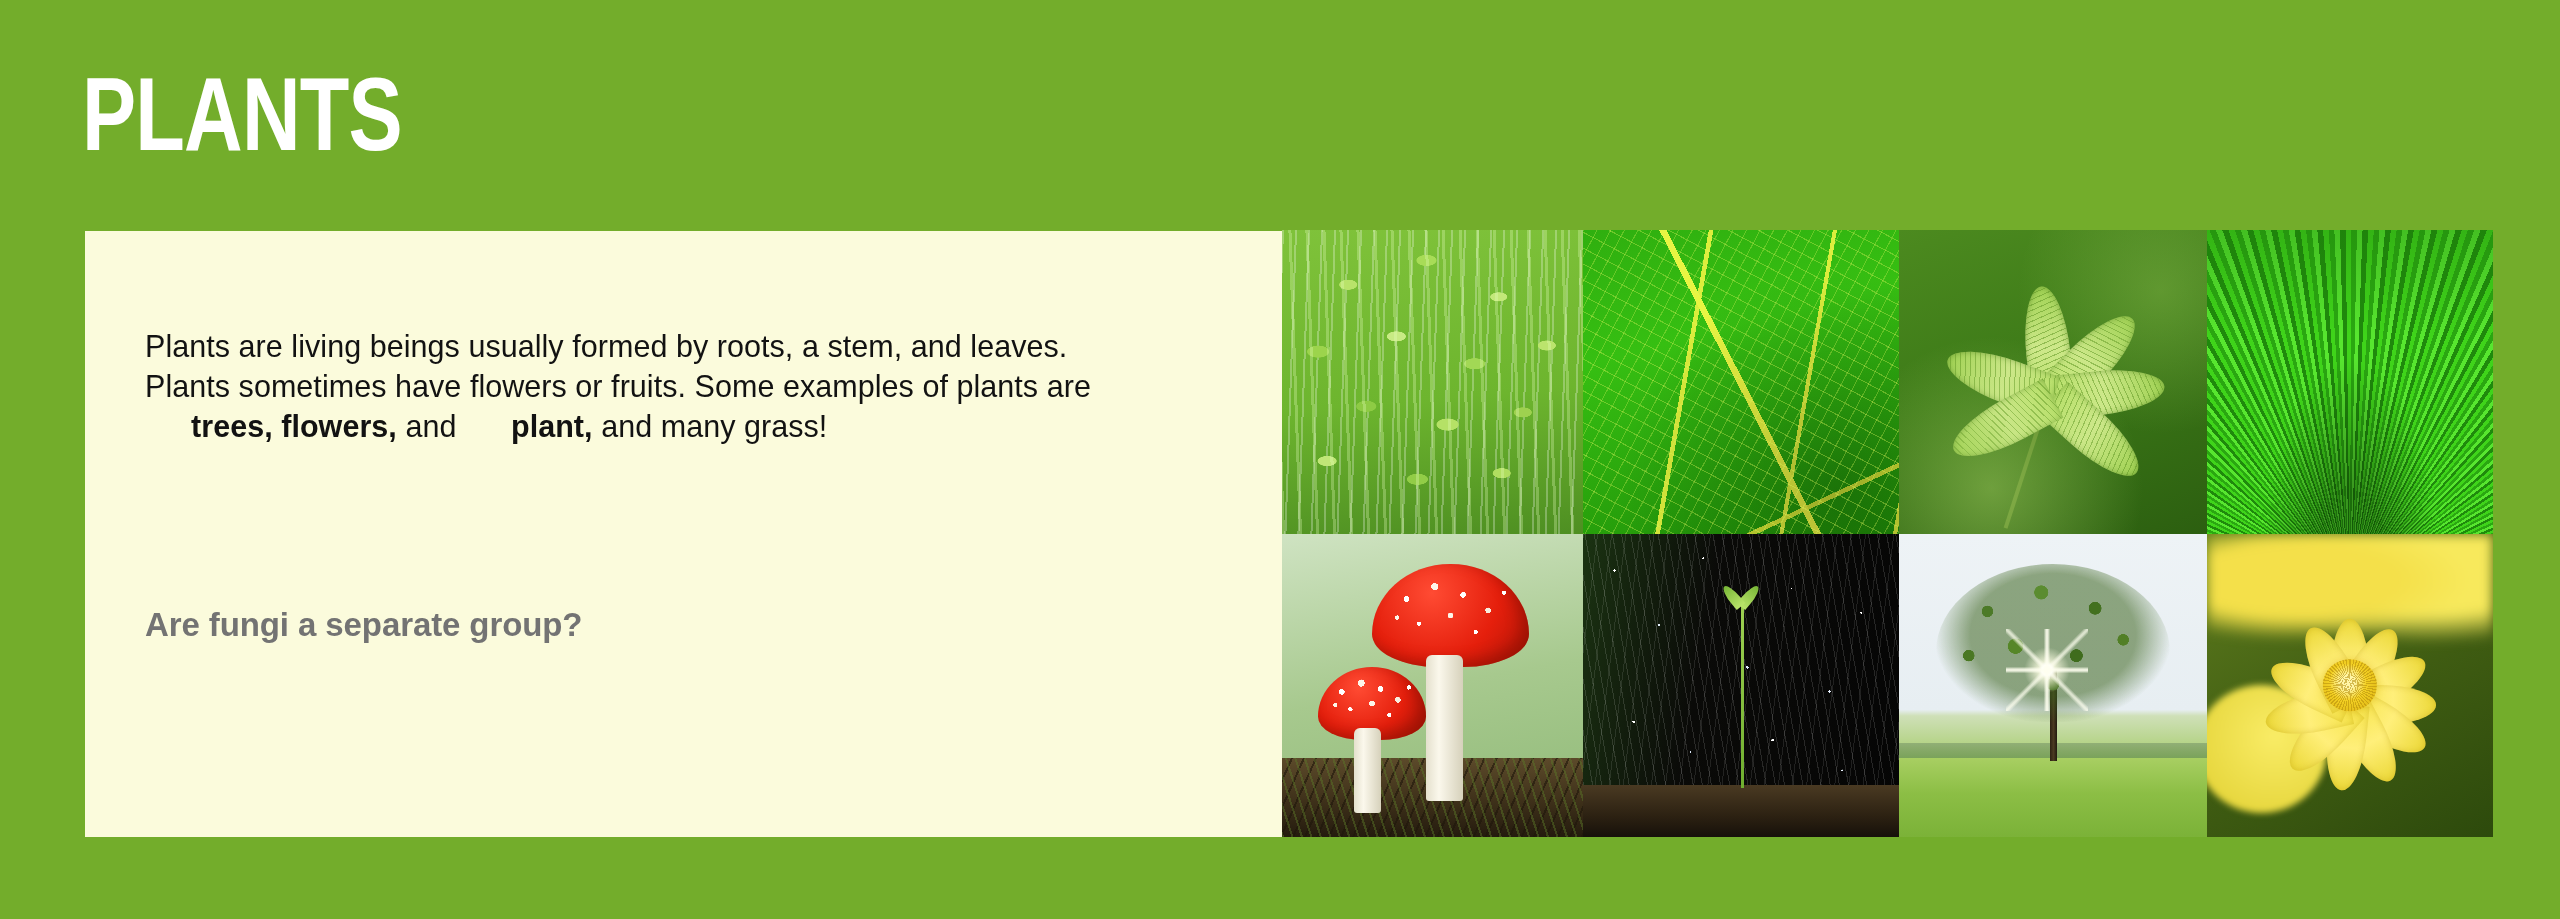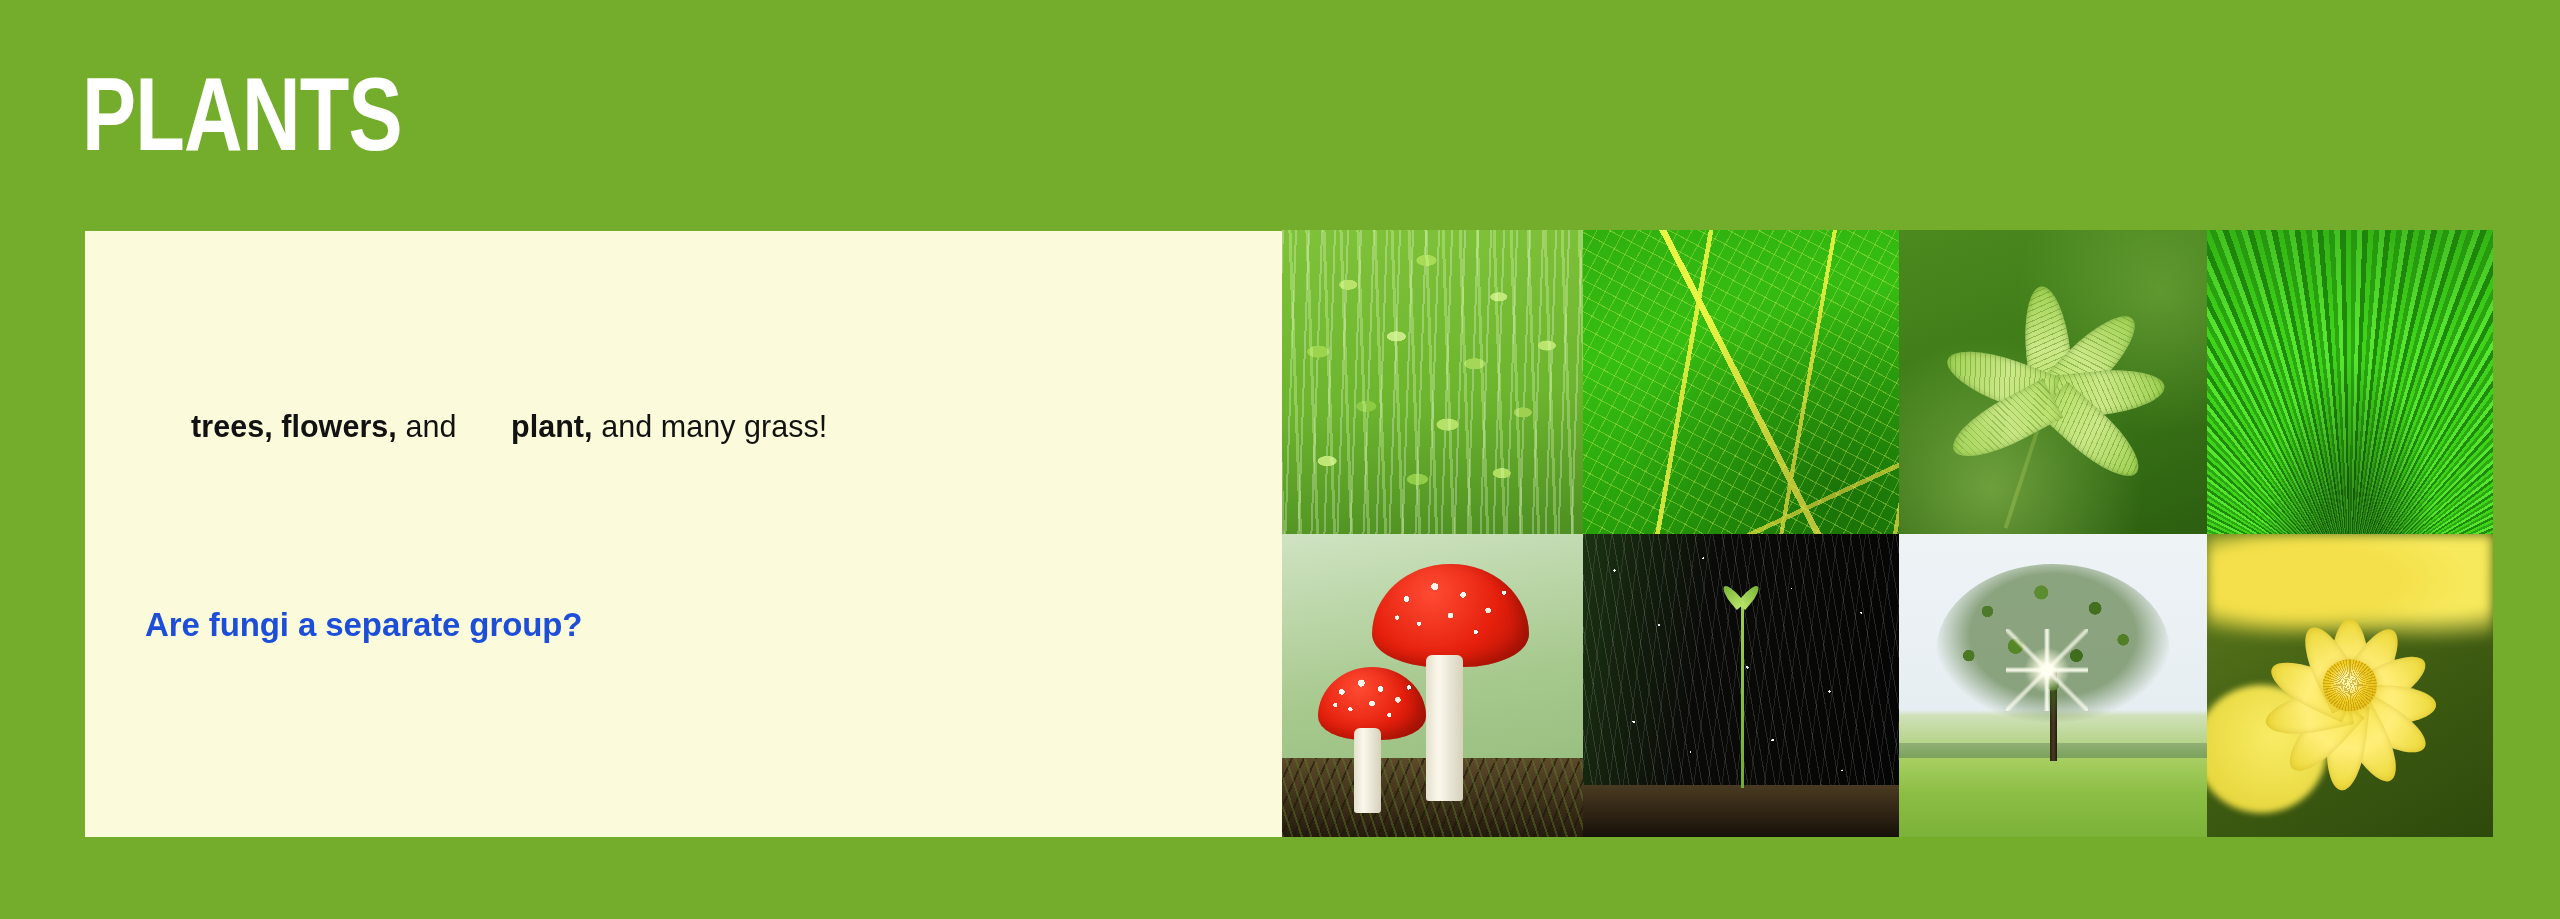--- a/index.html
+++ b/index.html
@@ -56,21 +56,21 @@
     color: #121212;
     font-weight: 400;
     letter-spacing: 0.05px;
   }
   .body-text b { font-weight: 700; margin-left: 46px; }
 
   .sub-heading {
     font-size: 33px;
     line-height: 44px;
     font-weight: 700;
-    color: #1d4ed8;
+    color: #737373;
     margin-bottom: 1px;
     letter-spacing: -0.1px;
   }
 
   
   .mosaic {
     flex: 1 1 auto;
     display: grid;
     grid-template-columns: 301px 316px 308px 286px;
     grid-template-rows: 1fr 1fr;
@@ -321,22 +321,22 @@
 <body>
 
 <div class="slide-title">PLANTS</div>
 
 <div class="card">
 
   <div class="text-panel">
 
     <div class="para-block top">
       <p class="body-text">
-        <br>
-        <br>
+        <span>Plants are living beings usually formed by roots, a stem, and leaves.</span><br>
+        <span>Plants sometimes have flowers or fruits. Some examples of plants are</span><br>
         <b>trees, flowers,</b><span> and </span><b>plant,</b><span> and many grass!</span>
       </p>
     </div>
 
     <div class="para-block bottom">
       <h2 class="sub-heading">Are fungi a separate group?</h2>
     </div>
 
   </div>
 

